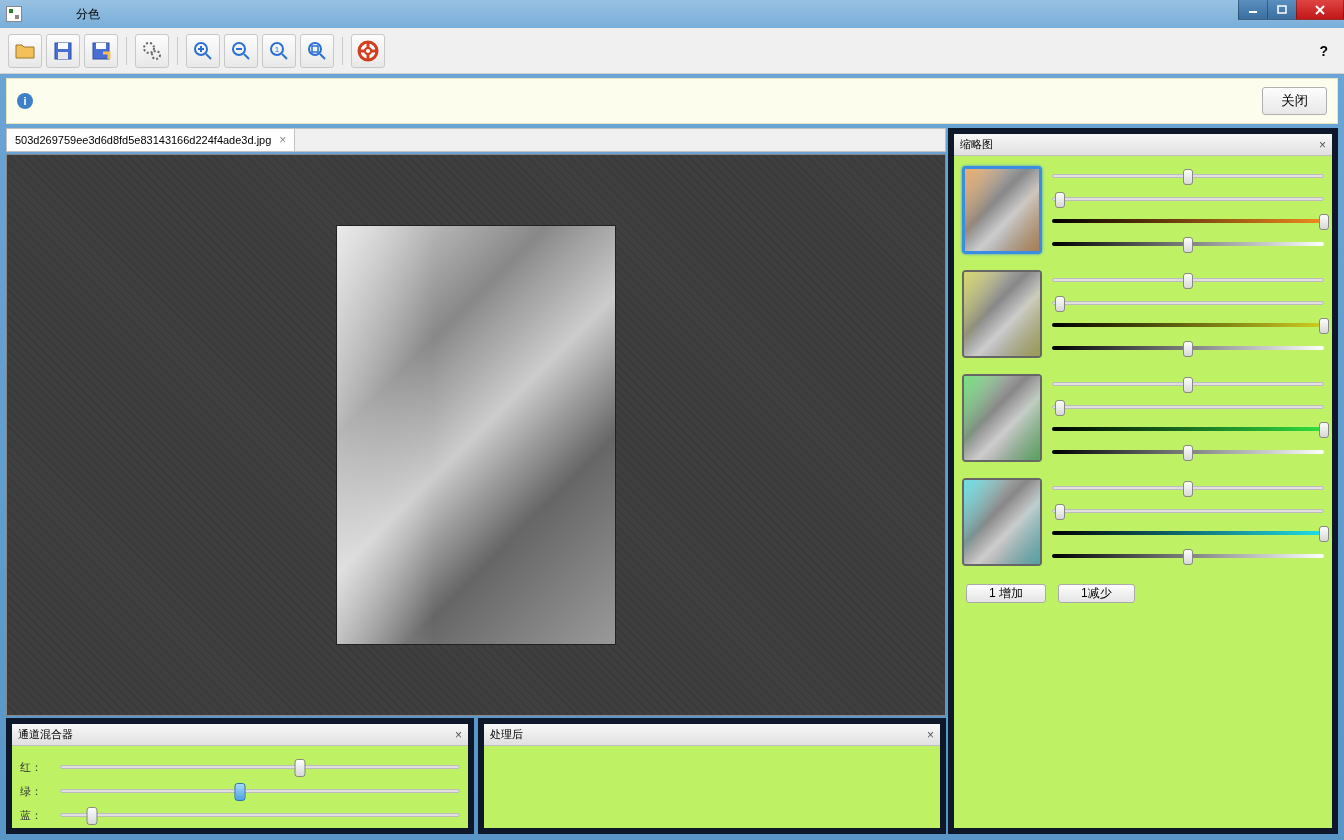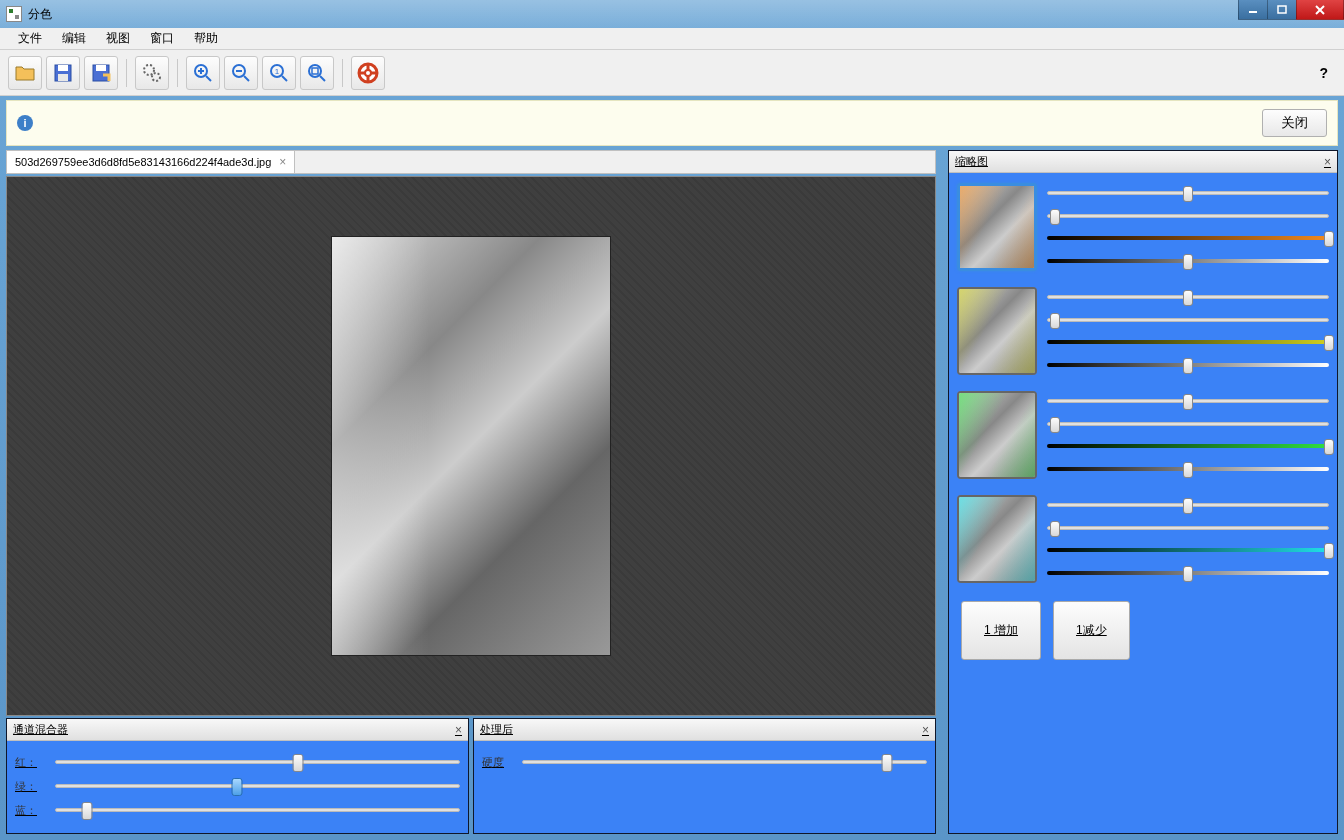--- a/index.html
+++ b/index.html
@@ -1,45 +1,45 @@
 <!DOCTYPE html>
 <html><head>
 <meta charset="utf-8">
 <style>
 * { box-sizing: border-box; margin: 0; padding: 0; }
 body { font-family: "Microsoft YaHei", "SimSun", sans-serif; font-size: 12px; background: linear-gradient(to bottom, #6ba6d6, #5a95c8); width: 1344px; height: 840px; overflow: hidden; }
 .window { display: flex; flex-direction: column; height: 100%; }
-.titlebar { height: 28px; background: linear-gradient(to bottom, rgba(255,255,255,0.3), rgba(255,255,255,0.1)); display: flex; align-items: center; padding-left: 6px; position: relative; }
+.titlebar { height: 28px; background: linear-gradient(to bottom, rgba(255,255,255,0.3), rgba(255,255,255,0.1)); display: flex; align-items: center; padding-left: 6px; position: relative; gap: 48px; }
 .titlebar .icon { width: 16px; height: 16px; background: #fff; border: 1px solid #888; margin-right: 6px; position: relative; }
 .titlebar .icon::before { content: ''; position: absolute; top: 2px; left: 2px; width: 4px; height: 4px; background: #2e7d2e; }
 .titlebar .icon::after { content: ''; position: absolute; bottom: 2px; right: 2px; width: 4px; height: 4px; background: #888; }
 .titlebar .title { color: #000; font-size: 12px; }
 .win-controls { position: absolute; right: 0; top: 0; display: flex; height: 20px; }
 .win-btn { width: 30px; height: 20px; border: 1px solid rgba(0,0,0,0.3); border-top: none; display: flex; align-items: center; justify-content: center; font-size: 11px; color: #fff; margin-left: -1px; }
 .win-min { background: linear-gradient(to bottom, #5a8fc0, #3a6fa0); }
 .win-max { background: linear-gradient(to bottom, #5a8fc0, #3a6fa0); }
 .win-close { background: linear-gradient(to bottom, #e04343, #c01818); width: 48px; border-top-right-radius: 0; }
 .menubar { height: 22px; background: #f0f0f0; display: flex; align-items: center; padding-left: 8px; border-bottom: 1px solid #d0d0d0; }
 .menubar .item { padding: 3px 10px; cursor: default; }
 .toolbar { height: 46px; background: #f0f0f0; display: flex; align-items: center; padding: 4px 8px; gap: 4px; border-bottom: 1px solid #d0d0d0; position: relative; }
 .tool-btn { width: 34px; height: 34px; border: 1px solid transparent; border-radius: 3px; display: flex; align-items: center; justify-content: center; background: linear-gradient(to bottom, #fdfdfd, #e8e8e8); border: 1px solid #c8c8c8; }
 .tool-sep { width: 1px; height: 28px; background: #c8c8c8; margin: 0 4px; }
 .toolbar .help-ic { margin-left: auto; font-weight: bold; font-size: 14px; padding-right: 8px; }
 .info-bar { background: #fdfdee; border: 1px solid #e5e5c0; margin: 4px 6px; padding: 8px 10px; display: flex; align-items: center; }
 .info-bar .ic { width: 16px; height: 16px; border-radius: 50%; background: #3d7fc8; color: #fff; display: flex; align-items: center; justify-content: center; font-size: 11px; font-weight: bold; margin-right: 8px; }
 .info-bar .close-btn { margin-left: auto; background: linear-gradient(to bottom, #fdfdfd, #e8e8e8); border: 1px solid #b0b0b0; border-radius: 3px; padding: 4px 18px; }
-.content { flex: 1; display: flex; margin: 0 6px 6px; min-height: 0; gap: 12px; }
+.content { flex: 1; display: flex; margin: 0 6px 6px; min-height: 0; gap: 2px; }
 .left-col { flex: 1; display: flex; flex-direction: column; gap: 2px; min-width: 0; }
 .tab-row { display: flex; background: #f0f0f0; border: 1px solid #c0c0c0; }
 .tab { background: #fff; border-right: 1px solid #c0c0c0; padding: 4px 8px; display: flex; align-items: center; gap: 8px; font-size: 11px; }
 .tab .x { color: #888; font-size: 12px; }
 .canvas { flex: 1; background: #3f3f3f; background-image: repeating-linear-gradient(45deg, #3a3a3a 0 2px, #3f3f3f 2px 6px); border: 1px solid #888; display: flex; align-items: center; justify-content: center; min-height: 0; }
 .canvas .img-ph { width: 280px; height: 420px; background: linear-gradient(135deg, #ddd 0%, #888 30%, #ccc 50%, #666 70%, #999 100%); border: 1px solid #222; position: relative; overflow: hidden; }
 .canvas .img-ph::before { content: ''; position: absolute; left: 0; top: 0; width: 35%; height: 100%; background: linear-gradient(to right, rgba(255,255,255,0.4), transparent); }
-.panel { border: 1px solid #0f172a; background: #3b82f6; text-decoration: underline; }
+.panel { border: 6px solid #0f172a; background: #bef264; }
 .panel-head { background: linear-gradient(to bottom, #f8f8f8, #e0e0e0); border-bottom: 1px solid #c0c0c0; padding: 3px 6px; display: flex; align-items: center; font-size: 11px; }
 .panel-head .x { margin-left: auto; font-size: 12px; color: #555; }
 .panel-body { padding: 6px 8px; }
 .bottom-panels { display: flex; gap: 4px; height: 116px; }
 .bottom-panels .panel { flex: 1; display: flex; flex-direction: column; }
 .slider-row { display: flex; align-items: center; gap: 6px; margin: 6px 0; }
 .slider-row .lbl { width: 34px; font-size: 11px; color: #333; }
 .slider { flex: 1; height: 18px; position: relative; }
 .slider .track { position: absolute; top: 7px; left: 0; right: 0; height: 4px; background: #e0e0e0; border: 1px solid #bbb; border-radius: 2px; }
 .slider .thumb { position: absolute; top: 1px; width: 11px; height: 18px; background: linear-gradient(to bottom, #fdfdfd, #d8d8d8); border: 1px solid #888; border-radius: 3px; transform: translateX(-50%); }
@@ -51,21 +51,21 @@
 .thumb-img { width: 80px; height: 88px; border: 2px solid #666; border-radius: 4px; background: #d0d0d0; position: relative; overflow: hidden; flex-shrink: 0; }
 .thumb-img.sel { border: 3px solid #3a8de0; box-shadow: 0 0 3px #3a8de0; }
 .thumb-img .tint { position: absolute; inset: 0; mix-blend-mode: normal; }
 .thumb-img .base { position: absolute; inset: 0; background: linear-gradient(135deg, #ddd 0%, #888 40%, #ccc 60%, #777 100%); }
 .thumb-sliders { flex: 1; display: flex; flex-direction: column; justify-content: space-between; }
 .mini-slider { height: 14px; position: relative; margin: 3px 0; }
 .mini-slider .track { position: absolute; top: 5px; left: 0; right: 0; height: 4px; border-radius: 2px; }
 .mini-slider .track.plain { background: #e0e0e0; border: 1px solid #bbb; }
 .mini-slider .thumb { position: absolute; top: 0; width: 10px; height: 16px; background: linear-gradient(to bottom, #fdfdfd, #d8d8d8); border: 1px solid #888; border-radius: 3px; transform: translateX(-50%); }
 .btn-row { display: flex; gap: 12px; padding: 8px 12px; }
-.btn-row button { padding: 20px 22px; background: linear-gradient(to bottom, #fdfdfd, #e4e4e4); border: 1px solid #aaa; border-radius: 3px; font-size: 12px; }
+.btn-row button { padding: 0 22px; background: linear-gradient(to bottom, #fdfdfd, #e4e4e4); border: 1px solid #aaa; border-radius: 3px; font-size: 12px; }
 
 .tool-btn svg { width: 24px; height: 24px; }
 </style>
 </head>
 <body>
 
 <div class="window">
   <div class="titlebar">
     <div class="icon"></div>
     <div class="title">分色</div>
@@ -82,27 +82,20 @@
         </div>
       <div class="win-btn win-close">
           <svg width="12" height="10">
             <line x1="2" y1="1" x2="10" y2="9" stroke="#fff" stroke-width="2"></line>
             <line x1="10" y1="1" x2="2" y2="9" stroke="#fff" stroke-width="2"></line>
           </svg>
         </div>
     </div>
   </div>
 
-  <div class="menubar">
-    <div class="item">文件</div>
-    <div class="item">编辑</div>
-    <div class="item">视图</div>
-    <div class="item">窗口</div>
-    <div class="item">帮助</div>
-  </div>
 
   <div class="toolbar">
     <div class="tool-btn">
         <svg viewBox="0 0 24 24">
           <path d="M3 6 L9 6 L11 8 L21 8 L21 19 L3 19 Z" fill="#f4c05a" stroke="#9a7a2a"></path>
         </svg>
       </div>
     <div class="tool-btn">
         <svg viewBox="0 0 24 24">
           <rect x="4" y="4" width="16" height="16" fill="#4a6fd4" stroke="#2a4fa4"></rect>
@@ -213,27 +206,20 @@
                 </div>
               </div>
             </div>
         </div>
         <div class="panel">
           <div class="panel-head">
             <span>处理后</span>
             <span class="x">×</span>
           </div>
           <div class="panel-body" id="post-body">
-              <div class="slider-row">
-                <div class="lbl">硬度</div>
-                <div class="slider">
-                  <div class="track"></div>
-                  <div class="thumb" style="left: 90%;"></div>
-                </div>
-              </div>
             </div>
         </div>
       </div>
     </div>
 
     <div class="right-col">
       <div class="panel">
         <div class="panel-head">
           <span>缩略图</span>
           <span class="x">×</span>

